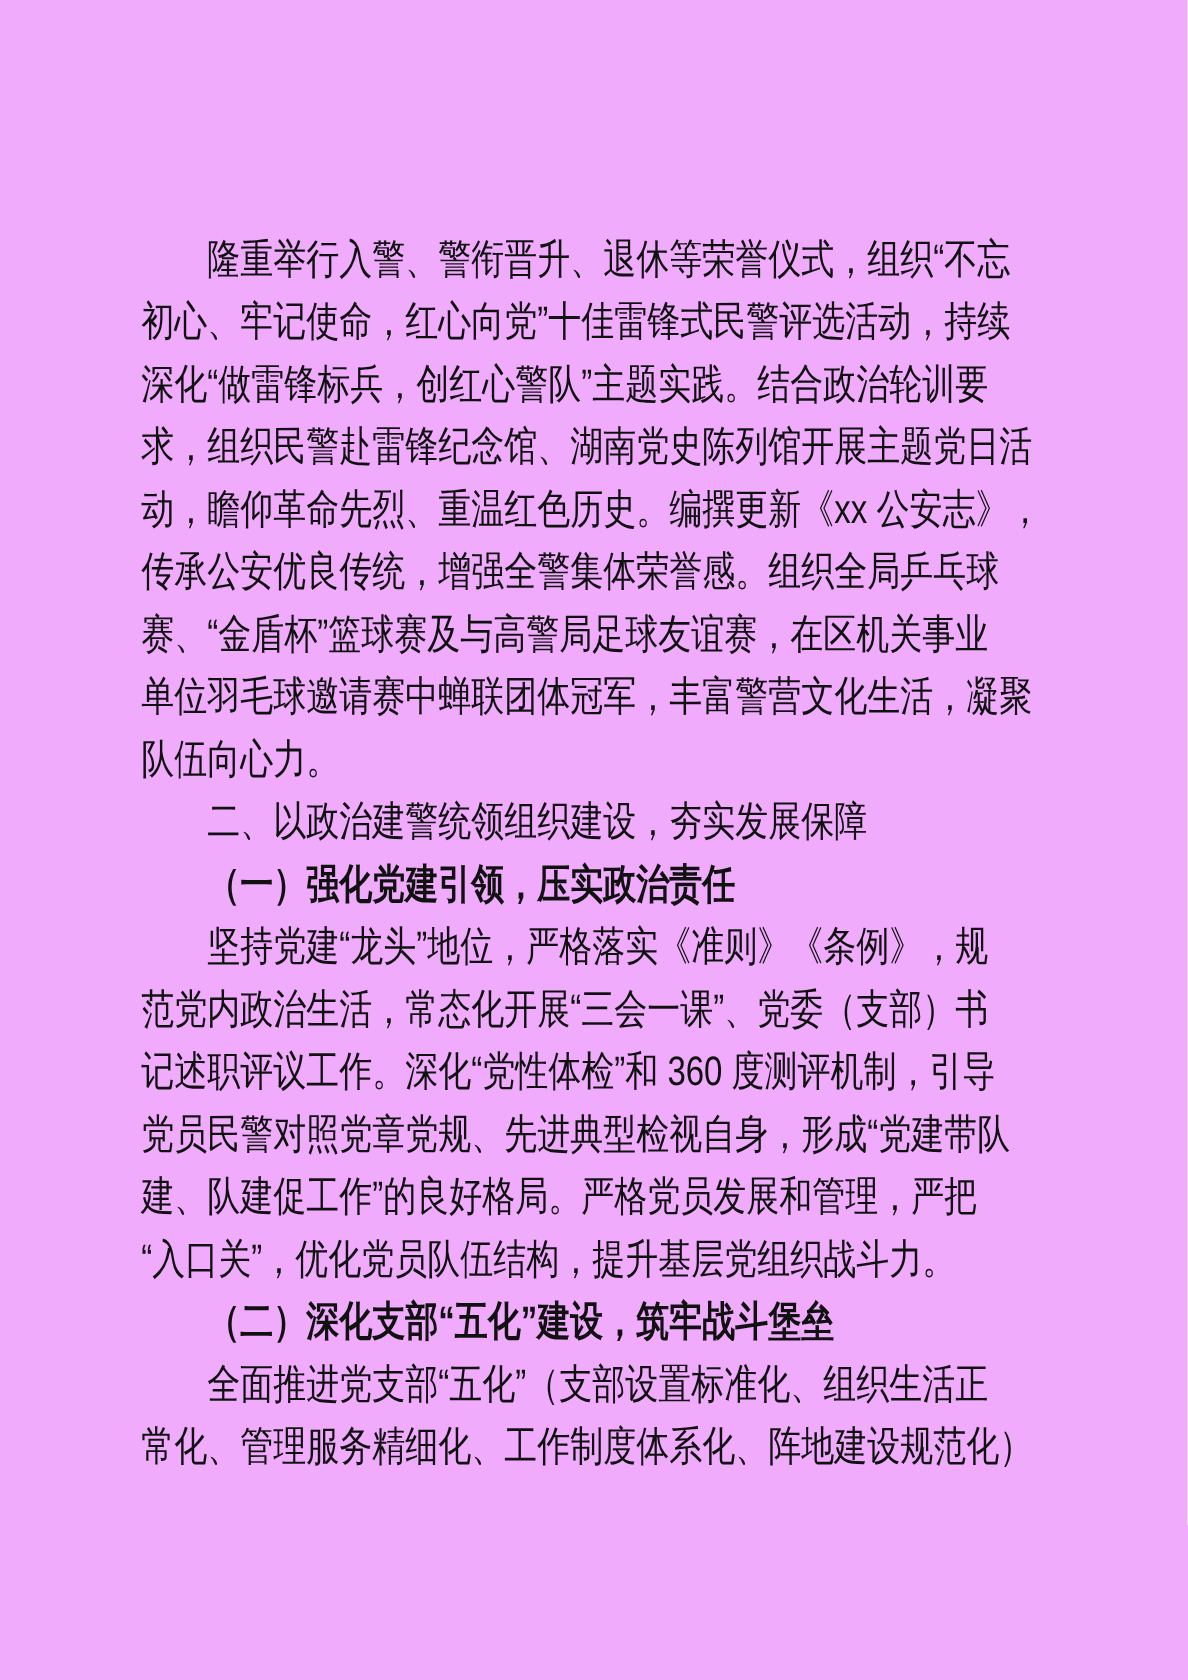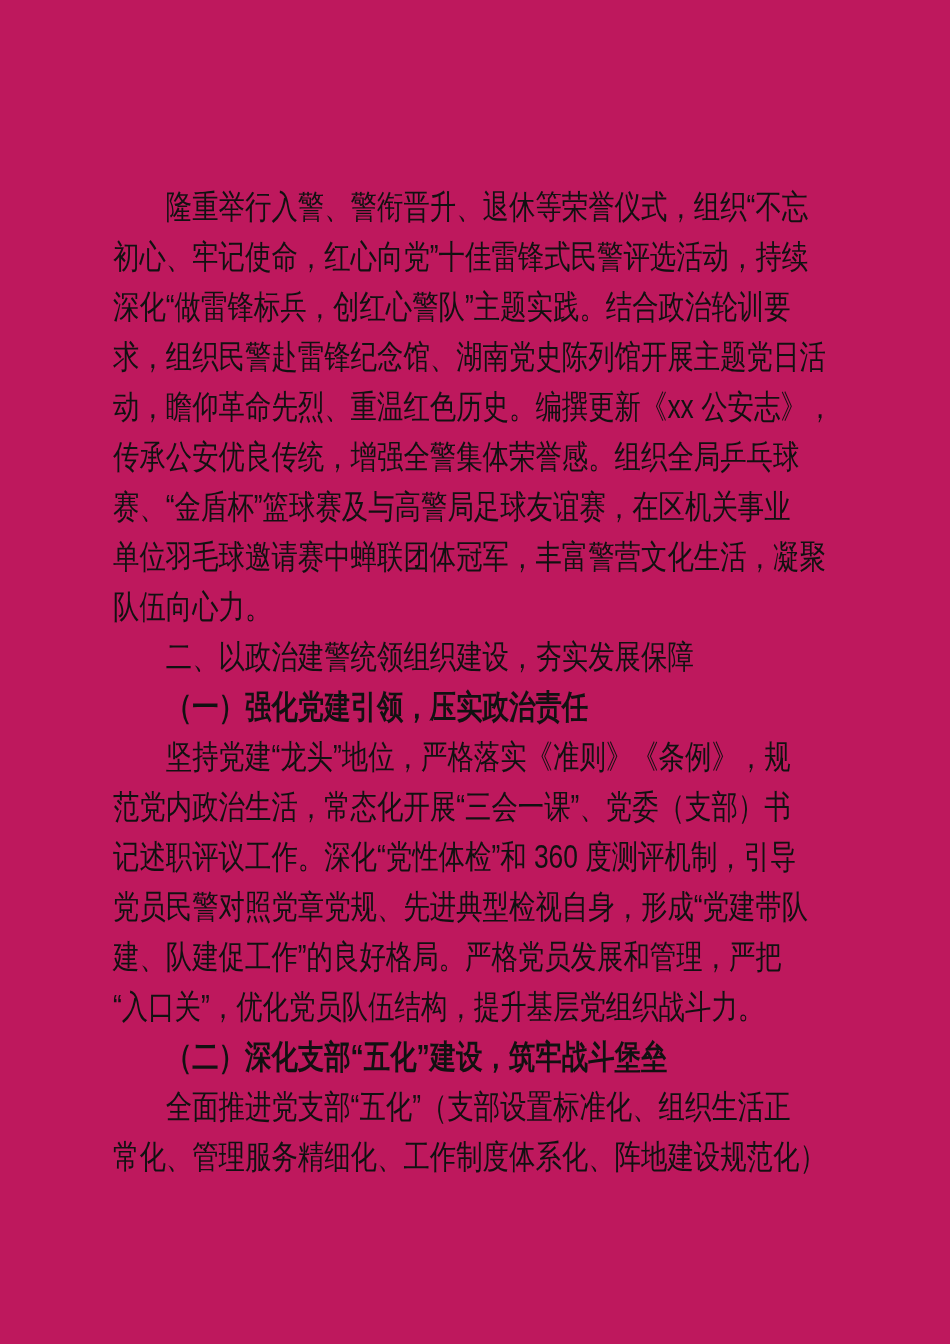--- a/index.html
+++ b/index.html
@@ -4,21 +4,21 @@
 <style>
   html, body {
     margin: 0;
     padding: 0;
     background: #ffffff;
   }
   .page {
     position: relative;
     width: 950px;
     height: 1344px;
-    background: #be185d;
+    background: #f0abfc;
     overflow: hidden;
     font-family: "Liberation Sans", sans-serif;
   }
   .textcol {
     position: absolute;
     left: 113px;
     top: 182px;
     width: 900px;
     transform: scaleX(0.8);
     transform-origin: 0 0;

